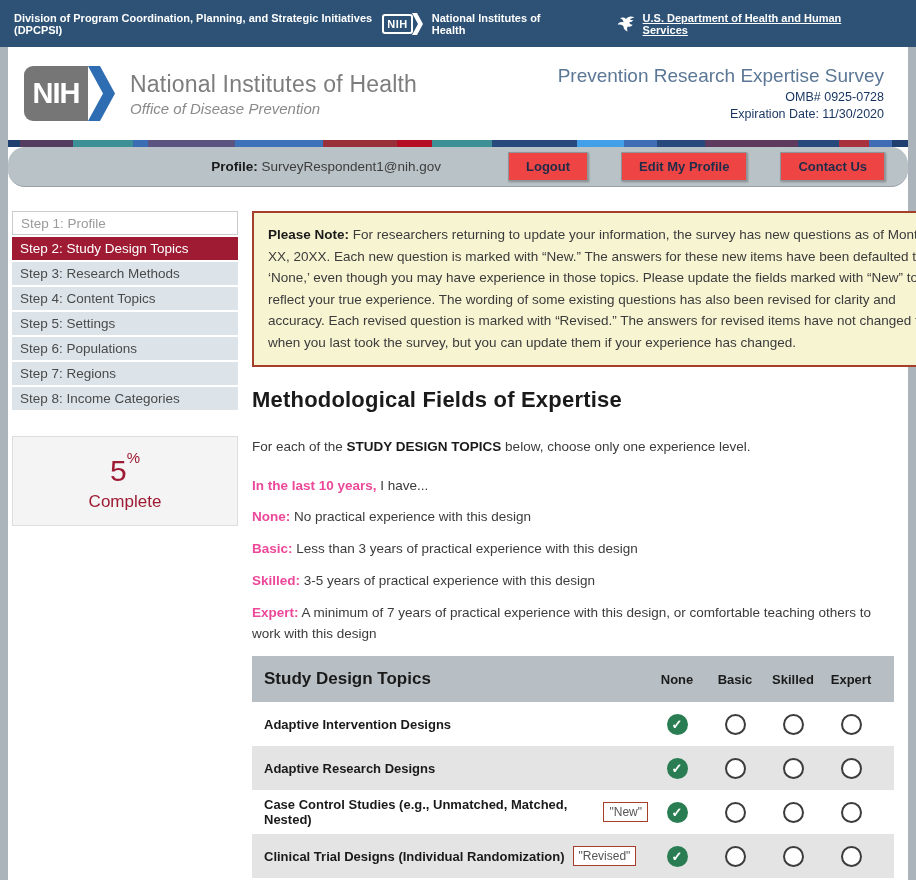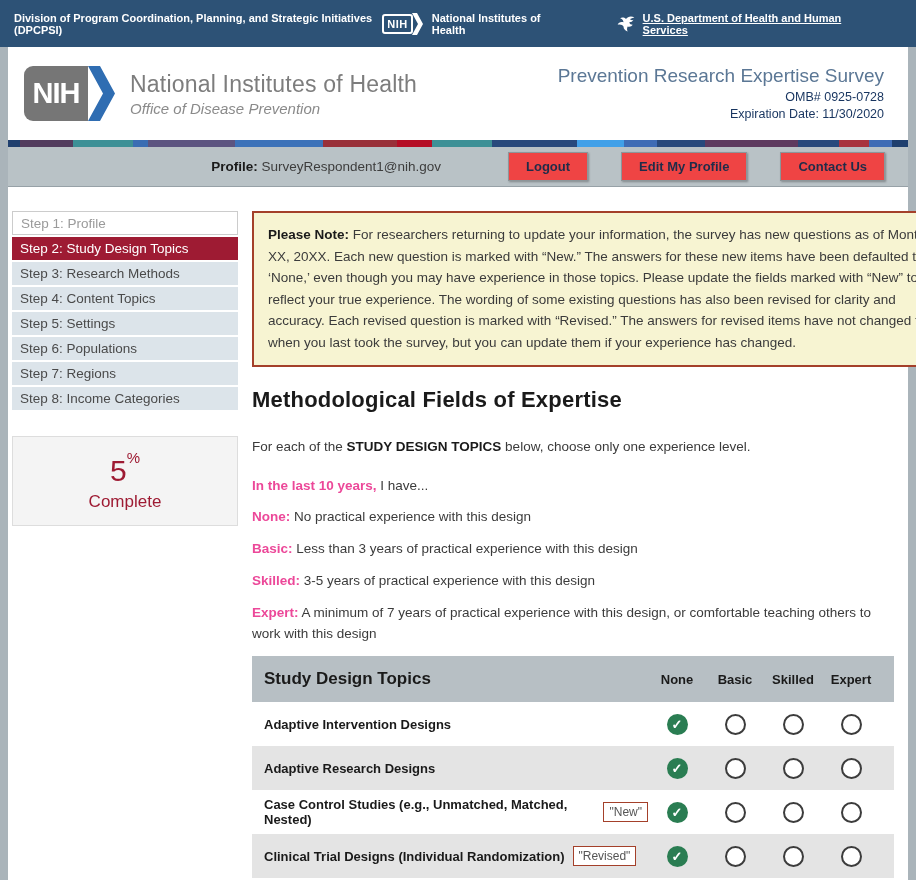--- a/index.html
+++ b/index.html
@@ -29,21 +29,21 @@
   .header-text .office { font-size:15px; font-style:italic; color:#8a8a8a; margin-top:2px; }
   .header-right { margin-left:auto; text-align:right; }
   .header-right .survey-title { font-size:19px; color:#5b7795; margin-bottom:2px; }
   .header-right .omb, .header-right .exp { font-size:12.5px; color:#17345f; line-height:1.35; font-weight:500; }
 
   
   .stripe { height:7px; display:flex; width:100%; }
   .stripe div { height:100%; }
 
   
-  .profilebar { height:40px; background:#b9c2c6; border-bottom:1px solid #97a1a7; display:flex; align-items:center; justify-content:flex-end; padding:4px 23px; }
+  .profilebar { height:40px; background:#b9c2c6; border-bottom:1px solid #97a1a7; display:flex; align-items:center; justify-content:flex-end; padding:4px 23px;border-radius:17px; }
   .profilebar .ptext { font-size:13.5px; color:#3d3d3d; margin-right:34px; }
   .profilebar .ptext b { color:#1a1a1a; }
   .profilebar button { margin-left:33px; height:29px; padding:0 17px; background:#ef4444; border:1px solid #8d9599; box-shadow:1px 1px 2px rgba(0,0,0,.3); font-family:"Liberation Sans", sans-serif; font-size:13px; font-weight:bold; color:#1f2c49; cursor:pointer; }
 
   
   .content { display:flex; padding:24px 0 0 4px; }
   .sidebar { width:226px; flex:none; }
   .steps { border-top:1px solid #ccc; }
   .step { height:23px; margin-bottom:2px; display:flex; align-items:center; padding-left:8px; font-size:13.5px; cursor:pointer; }
   .step.visited { background:#fff; color:#9a9a9a; border:1px solid #ccc; border-top:none; }

